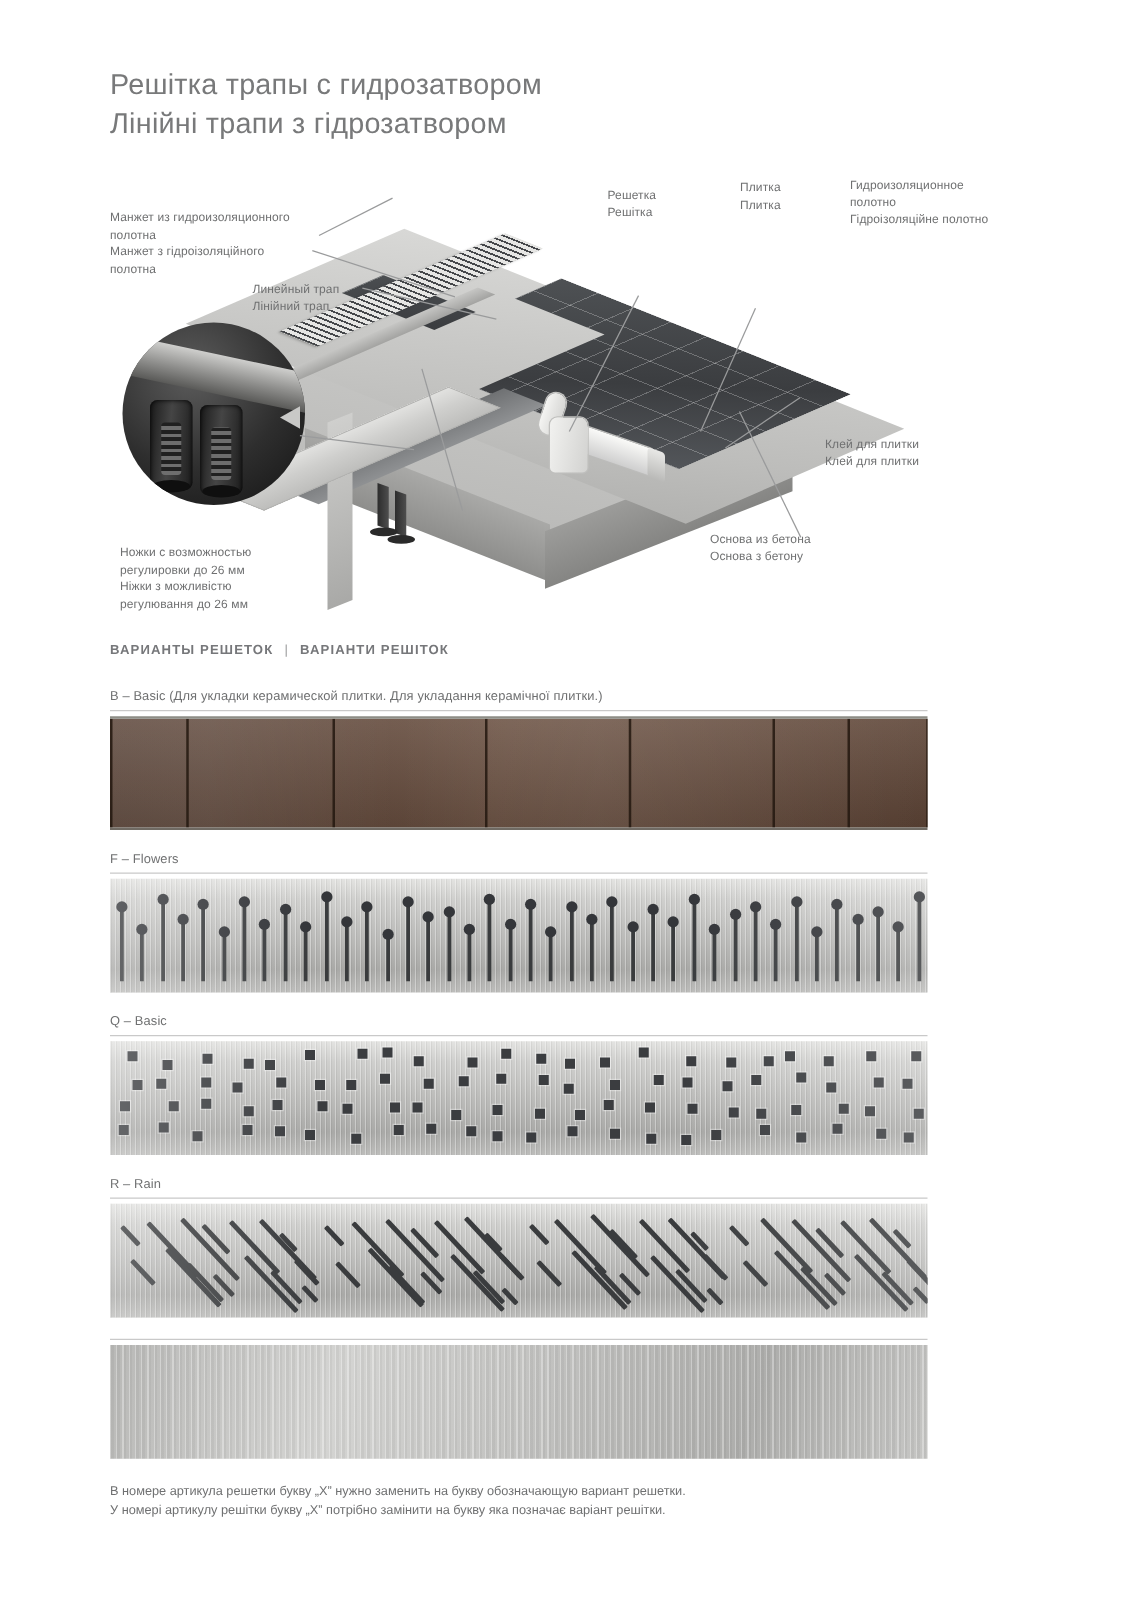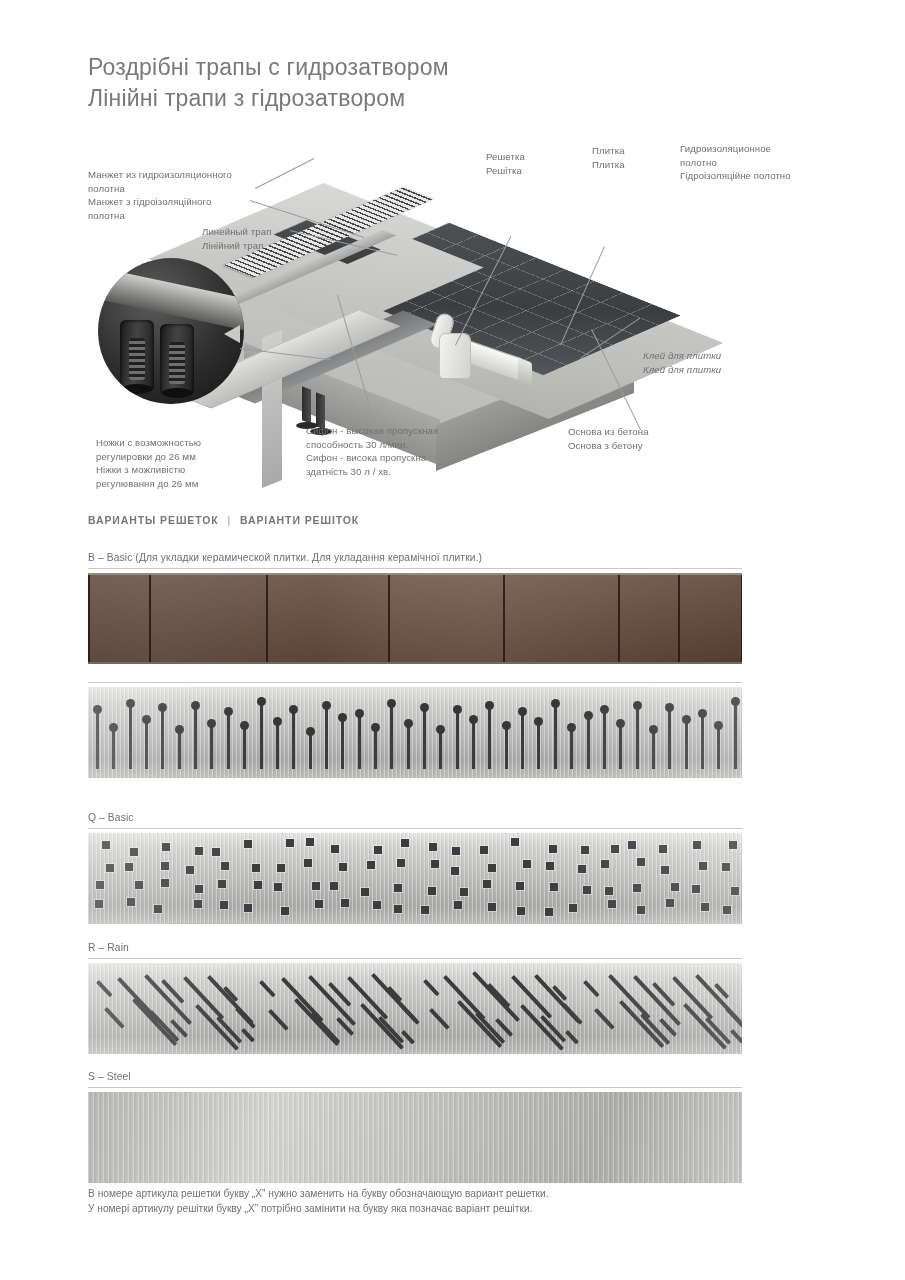--- a/index.html
+++ b/index.html
@@ -266,21 +266,21 @@
     font-size: 8.2px; color: #8e8f90; letter-spacing: .1px;
   }
   .footer-note .sep { padding: 0 4px; color: #b5b6b7; }
 </style>
 </head>
 <body>
 
 <div class="page">
 
   <div class="title-block">
-    <div class="title-line">Роздрібні трапы с гидрозатвором</div>
+    <div class="title-line">Решітка трапы с гидрозатвором</div>
     <div class="title-line">Лінійні трапи з гідрозатвором</div>
   </div>
 
   <div class="diagram">
 
     <div class="iso">
       <div class="floor-plate"></div>
       <div class="slab-front"></div>
       <div class="slab-side"></div>
       <div class="slab-top"></div>
@@ -334,28 +334,24 @@
 полотна</div>
     <div class="callout" style="left:202px; top:95px;  width:150px;">Линейный трап
 Лінійний трап</div>
     <div class="callout" style="left:486px; top:20px;  width:110px;">Решетка
 Решітка</div>
     <div class="callout" style="left:592px; top:14px;  width:90px;">Плитка
 Плитка</div>
     <div class="callout" style="left:680px; top:12px;  width:175px;">Гидроизоляционное
 полотно
 Гідроізоляційне полотно</div>
-    <div class="callout" style="left:643px; top:219px; width:140px;font-style:italic;">Клей для плитки
+    <div class="callout" style="left:660px; top:219px; width:140px;">Клей для плитки
 Клей для плитки</div>
     <div class="callout" style="left:568px; top:295px; width:150px;">Основа из бетона
 Основа з бетону</div>
-    <div class="callout" style="left:306px; top:294px; width:180px;">Сифон - высокая пропускная
-способность 30 л/мин.
-Сифон - висока пропускна
-здатність 30 л / хв.</div>
     <div class="callout" style="left:96px;  top:306px; width:160px;">Ножки с возможностью
 регулировки до 26 мм
 Ніжки з можливістю
 регулювання до 26 мм</div>
   </div>
 
   <div class="variants-head">
     <span>ВАРИАНТЫ РЕШЕТОК</span>
     <span class="sep">|</span>
     <span>ВАРІАНТИ РЕШІТОК</span>
@@ -371,20 +367,21 @@
         <div class="grout" style="left: 178px;"></div>
         <div class="grout" style="left: 300px;"></div>
         <div class="grout" style="left: 415px;"></div>
         <div class="grout" style="left: 530px;"></div>
         <div class="grout" style="left: 590px;"></div>
         <div class="grout" style="left: 653px;"></div>
       </div>
   </div>
 
   <div class="variant" style="top:682px;">
+    <div class="variant-label">F – Flowers</div>
     <div class="variant-rule"></div>
     <div class="swatch metal" id="sw-flowers">
         <div class="pin" style="left: 8px; height: 56px;">
           <div class="head"></div>
         </div>
         <div class="pin" style="left: 24px; height: 38px;">
           <div class="head"></div>
         </div>
         <div class="pin" style="left: 41px; height: 62px;">
           <div class="head"></div>
@@ -659,21 +656,20 @@
         <div class="slash" style="left: 598.448px; top: 40.0985px; width: 60px; transform: rotate(47deg);"></div>
         <div class="slash" style="left: 610.385px; top: 11.3657px; width: 64px; transform: rotate(47deg);"></div>
         <div class="slash" style="left: 619.775px; top: 53.6362px; width: 34px; transform: rotate(47deg);"></div>
         <div class="slash" style="left: 628.949px; top: 20.3967px; width: 18px; transform: rotate(47deg);"></div>
         <div class="slash" style="left: 639.82px; top: 43.9114px; width: 26px; transform: rotate(47deg);"></div>
         <div class="slash" style="left: 644.927px; top: 65.9537px; width: 16px; transform: rotate(47deg);"></div>
       </div>
   </div>
 
   <div class="variant" style="top:1071px;">
-    <div class="variant-label">S – Steel</div>
     <div class="variant-rule"></div>
     <div class="swatch steel" id="sw-steel"></div>
   </div>
 
   <div class="footnote">В номере артикула решетки букву „X” нужно заменить на букву обозначающую вариант решетки.
 У номері артикулу решітки букву „X” потрібно замінити на букву яка позначає варіант решітки.</div>
 
 
 </div>
 

